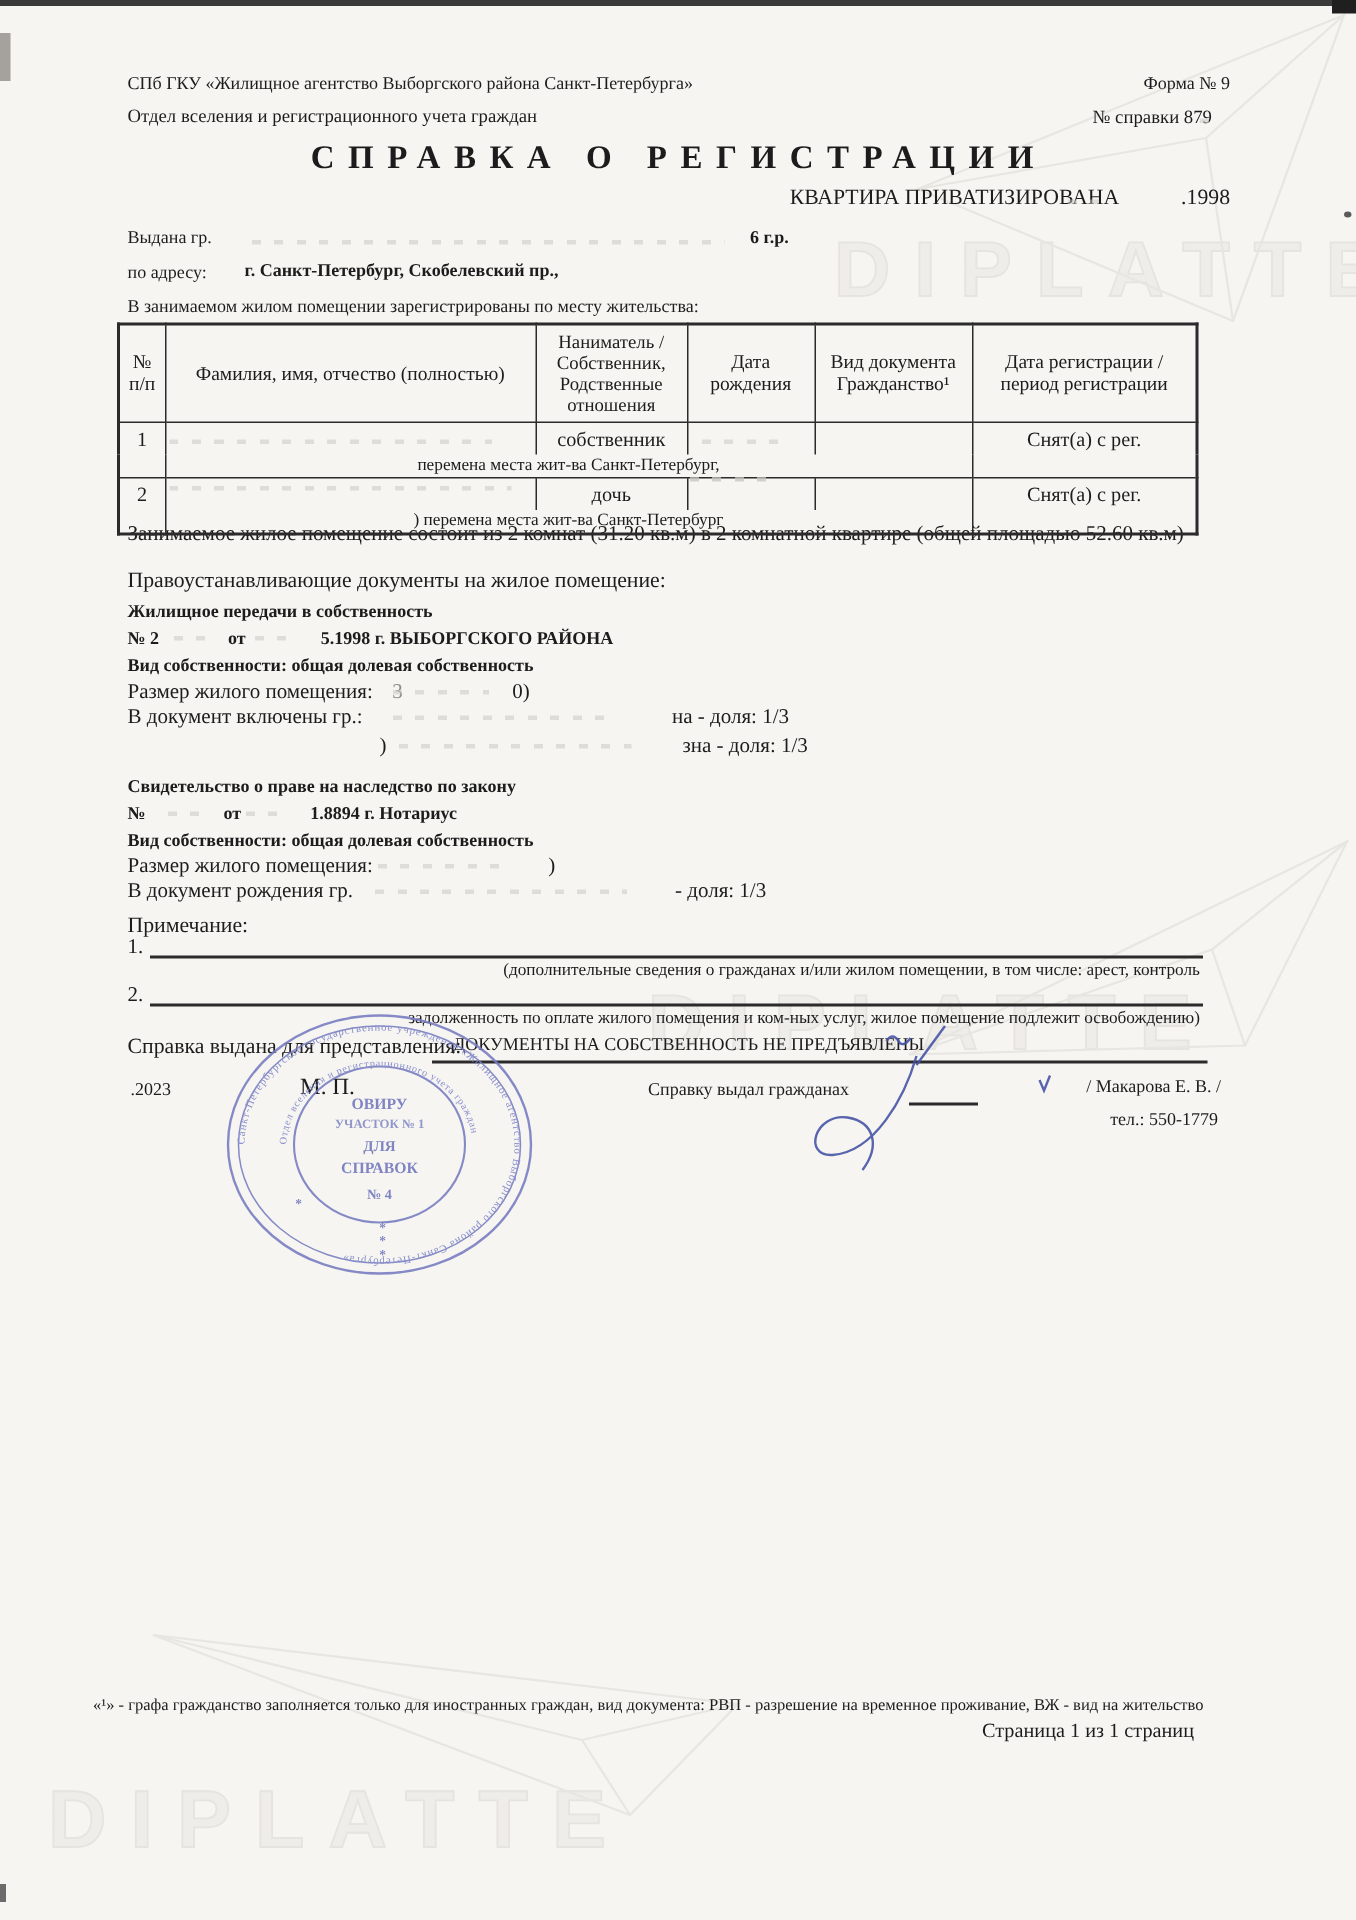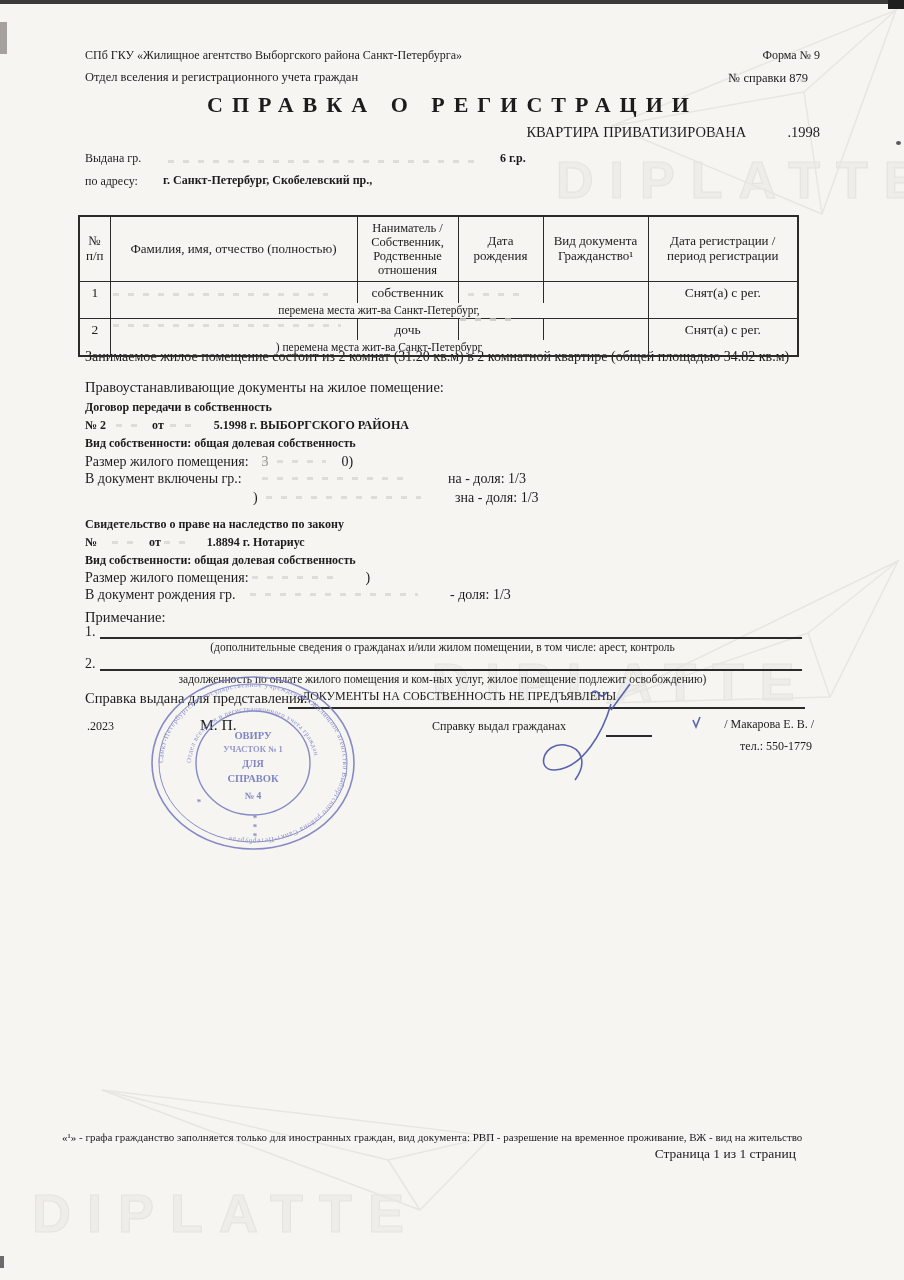--- a/index.html
+++ b/index.html
@@ -46,21 +46,21 @@
     vertical-align:middle;padding:1px 3px;line-height:1.12;
     overflow:hidden;
   }
   table.reg{border:2px solid #2b2b2b;}
   table.reg th{height:62px;font-size:13px;}
   tr.mainrow td{height:19px;border-bottom:none;font-size:13.5px;}
   tr.noterow td{height:13px;border-top:none;font-size:11.5px;}
   td.numcell{text-align:right;padding-right:3px;}
   
   .rule{position:absolute;height:2px;background:#2b2b2b;z-index:2;}
-  .center-hint{position:absolute;left:85px;right:104px;text-align:center;font-size:11.5px;white-space:nowrap;z-index:2;}
+  .center-hint{position:absolute;left:85px;right:104px;text-align:right;font-size:11.5px;white-space:nowrap;z-index:2;}
   
   .stamp{position:absolute;left:147px;top:673px;z-index:3;opacity:.88;}
   .sig{position:absolute;left:515px;top:678px;z-index:4;}
   .sig path{fill:none;stroke:#4754a6;stroke-width:1.6;opacity:.9;}
   .mp{z-index:5;}
 </style>
 </head>
 <body>
 
 <div class="page">
@@ -98,20 +98,21 @@
     <div class="abs fs145" style="right:84px;top:124px;">
       <span>КВАРТИРА ПРИВАТИЗИРОВАНА</span>
       <span class="gap" style="width:34px;"></span>
       <span>.1998</span>
     </div>
 
     <div class="abs fs15" style="left:85px;top:151px;">Выдана гр.</div>
     <div class="abs fs15 b" style="left:500px;top:151px;">6 г.р.</div>
     <div class="abs fs15" style="left:85px;top:174px;">по адресу:</div>
     <div class="abs fs15 b" style="left:163px;top:173px;">г. Санкт-Петербург, Скобелевский пр.,</div>
+    <div class="abs fs15" style="left:85px;top:197px;">В занимаемом жилом помещении зарегистрированы по месту жительства:</div>
 
     <table class="reg">
       <colgroup>
         <col style="width:31px;">
           <col style="width:247px;">
           <col style="width:101px;">
         <col style="width:85px;">
           <col style="width:105px;">
           <col style="width:150px;">
       </colgroup>
@@ -146,24 +147,24 @@
         <td>Снят(а) с рег.</td>
       </tr>
       <tr class="noterow">
         <td></td>
         <td colspan="4">) перемена места жит-ва Санкт-Петербург</td>
         <td></td>
       </tr>
     </tbody>
       </table>
 
-    <div class="abs fs14" style="left:85px;top:349px;">Занимаемое жилое помещение состоит из 2 комнат (31.20 кв.м) в 2 комнатной квартире (общей площадью 34.82 кв.м)</div>
+    <div class="abs fs14" style="left:85px;top:349px;">Занимаемое жилое помещение состоит из 2 комнат (31.20 кв.м) в 2 комнатной квартире (общей площадью 52.60 кв.м)</div>
     <div class="abs fs145" style="left:85px;top:379px;">Правоустанавливающие документы на жилое помещение:</div>
 
-    <div class="abs fs15 b" style="left:85px;top:400px;">Договор передачи в собственность</div>
+    <div class="abs fs15 b" style="left:85px;top:400px;">Жилищное передачи в собственность</div>
     <div class="abs fs15 b" style="left:85px;top:418px;">
       <span>№ 2</span>
       <span class="gap" style="width:40px;"></span>
       <span>от</span>
       <span class="gap" style="width:44px;"></span>
       <span>5.1998 г. ВЫБОРГСКОГО РАЙОНА</span>
     </div>
     <div class="abs fs15 b" style="left:85px;top:436px;">Вид собственности: общая долевая собственность</div>
     <div class="abs fs14" style="left:85px;top:454px;">
       <span>Размер жилого помещения:</span>

